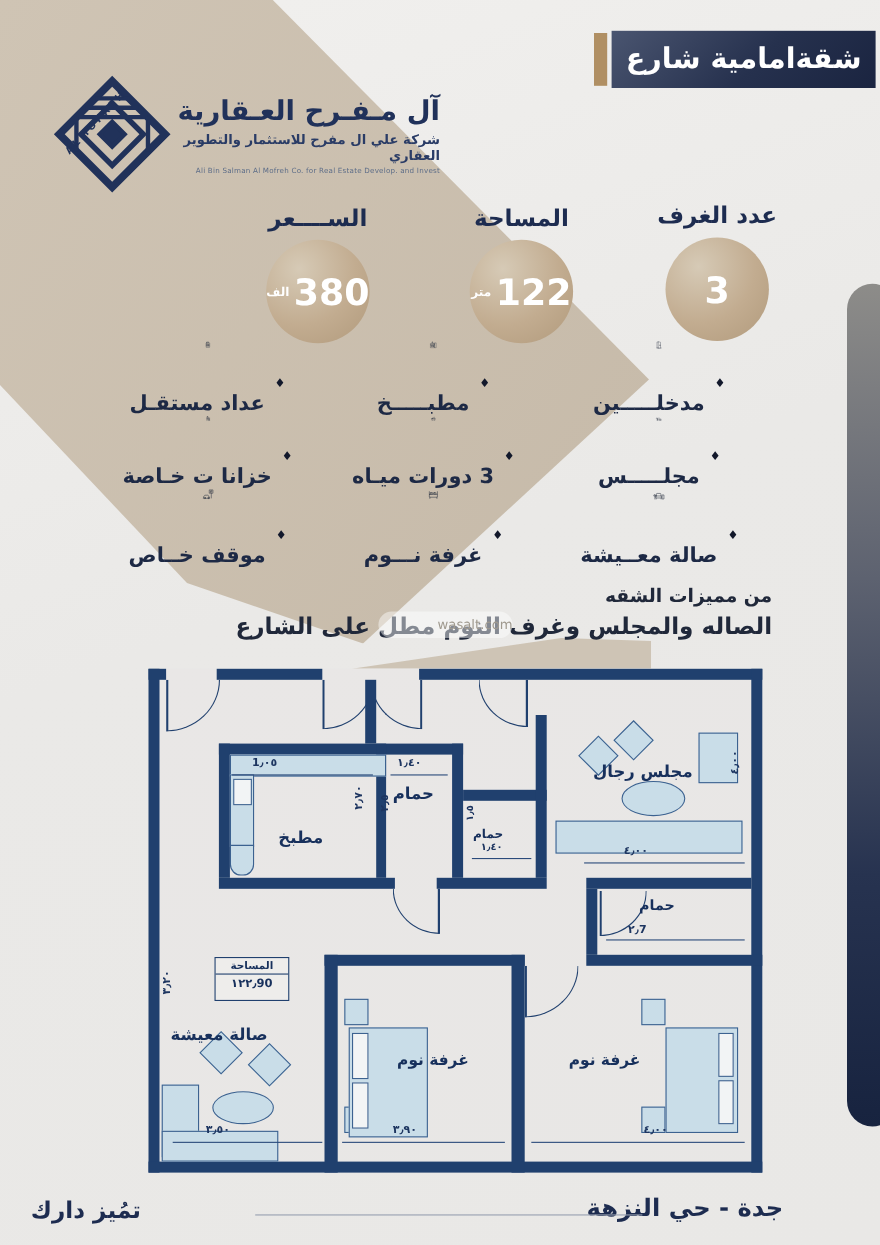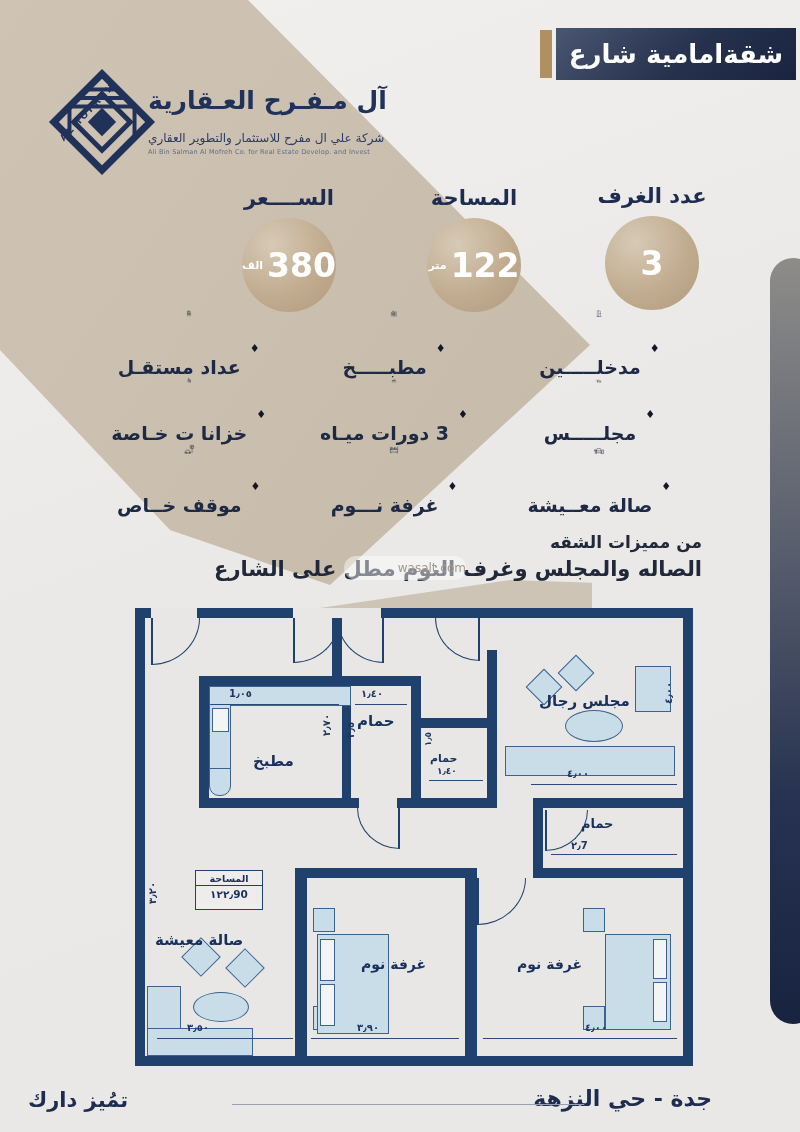--- a/index.html
+++ b/index.html
@@ -16,23 +16,23 @@
         background:linear-gradient(180deg,#8d8c89 0%,#5d6270 35%,#273350 70%,#17233f 100%);}
   
   .banner-gold{position:absolute;left:540px;top:30px;width:12px;height:48px;background:#b08f63;}
   .banner{position:absolute;left:556px;top:28px;width:240px;height:52px;
         background:linear-gradient(135deg,#4a5570 0%,#26314e 55%,#1a2440 100%);
         color:#fff;font-size:26px;font-weight:bold;text-align:center;line-height:52px;}
   
   .logo-svg{position:absolute;left:48px;top:58px;}
   .logo-mark-text{position:absolute;left:58px;top:136px;transform:rotate(-47deg);transform-origin:left top;
         font-size:9px;letter-spacing:2.5px;font-weight:bold;color:#21325a;}
-  .logo-block{position:absolute;left:148px;top:86px;width:252px;text-align:left;}
+  .logo-block{position:absolute;left:148px;top:86px;width:252px;text-align:right;}
   .logo-title{font-size:25px;font-weight:bold;color:#20315a;}
-  .logo-sub{font-size:12px;font-weight:normal;color:#2a3c66;margin-top:16px;}
+  .logo-sub{font-size:12px;font-weight:bold;color:#2a3c66;margin-top:5px;}
   .logo-sub-en{font-size:6.5px;color:#5d6d88;margin-top:3px;letter-spacing:.2px;}
   
   .stat{position:absolute;width:124px;text-align:center;}
   .stat-label{font-size:21px;font-weight:bold;color:#1d2c50;}
   .stat-circle{width:94px;height:94px;border-radius:50%;margin:8px auto 0;
         background:radial-gradient(circle at 32% 28%,#d6cab6 0%,#c2ac90 55%,#b19a7c 100%);
         display:flex;align-items:center;justify-content:center;color:#fff;}
   .stat-value{font-size:33px;font-weight:bold;line-height:1;}
   .stat-unit{font-size:11px;font-weight:bold;margin-right:4px;}
   

